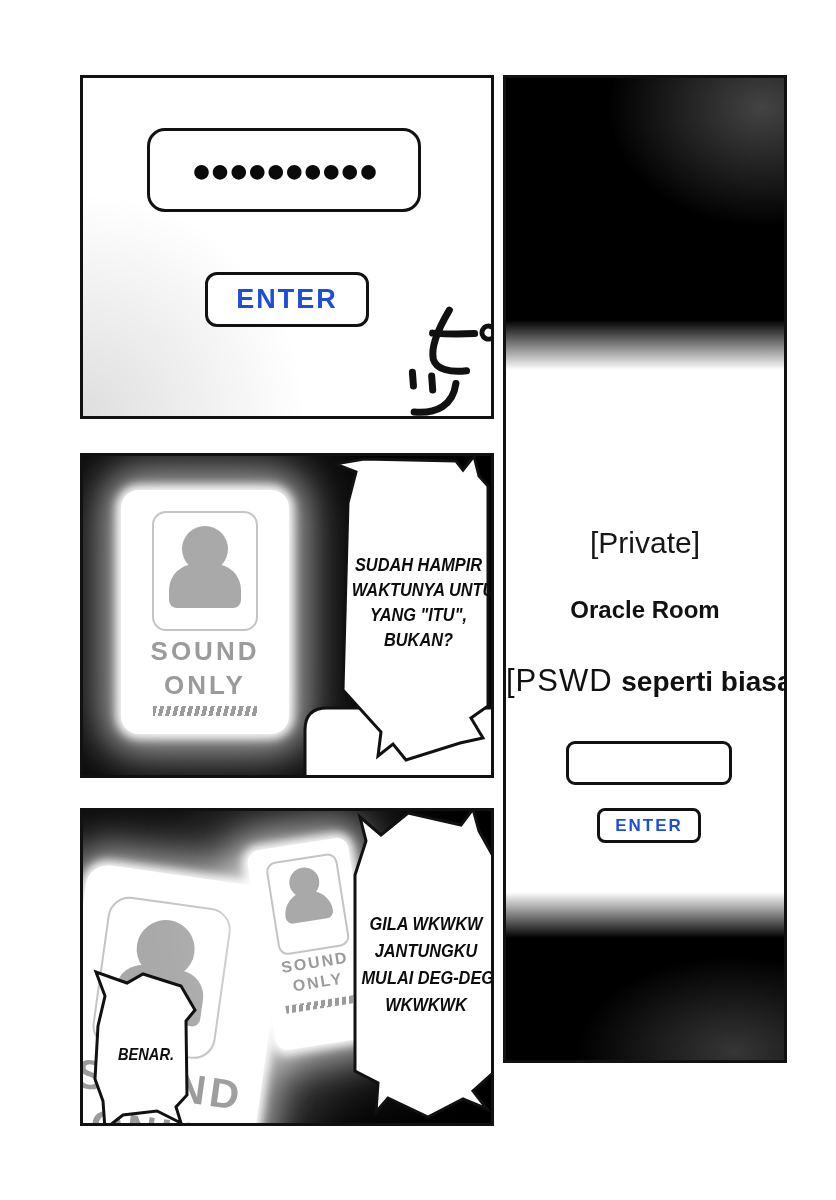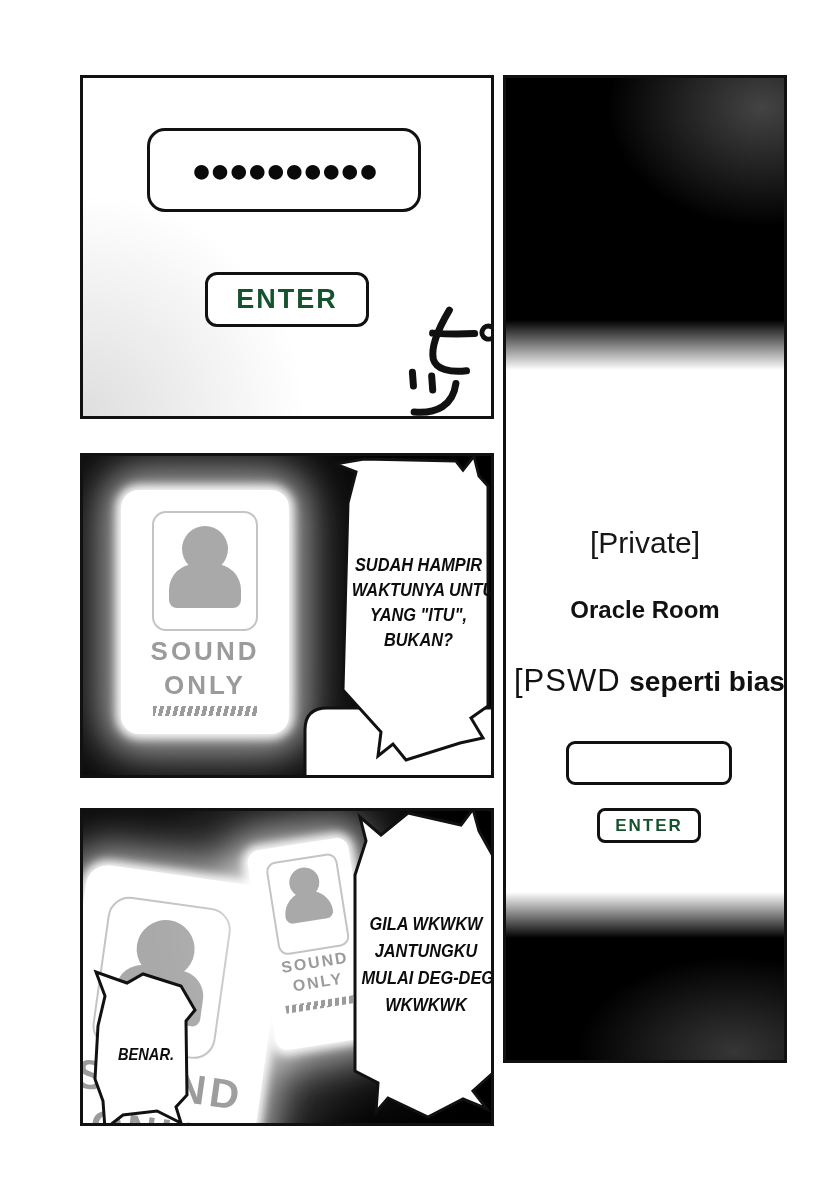--- a/index.html
+++ b/index.html
@@ -7,38 +7,38 @@
         font-family:"Liberation Sans",sans-serif;color:#111;}
   .panel{position:absolute;border:3px solid #111;box-sizing:border-box;overflow:hidden;}
 
   
   .panel-login{left:80px;top:75px;width:414px;height:344px;background:
      radial-gradient(circle at 0% 100%, rgba(0,0,0,0.13), rgba(0,0,0,0.0) 42%),#fff;}
   .pw-field{position:absolute;left:64px;top:50px;width:268px;height:78px;border:3px solid #111;
      border-radius:18px;background:#fff;display:flex;align-items:center;justify-content:center;}
   .pw-dots{font-size:34px;letter-spacing:-2px;line-height:1;color:#0a0a0a;white-space:nowrap;}
   .btn{border:3px solid #111;background:#fff;border-radius:12px;display:flex;align-items:center;
-     justify-content:center;font-weight:bold;color:#14532d;cursor:pointer;box-sizing:border-box;
+     justify-content:center;font-weight:bold;color:#1d4ed8;cursor:pointer;box-sizing:border-box;
      font-family:"Liberation Sans",sans-serif;}
   .enter-login{position:absolute;left:122px;top:194px;width:164px;height:55px;font-size:27px;letter-spacing:2px;}
   .sfx{position:absolute;left:322px;top:228px;width:80px;height:122px;transform:rotate(26deg);}
 
   
   .panel-room{left:503px;top:75px;width:284px;height:988px;background:#fff;}
   .room-top{position:absolute;left:0;top:0;width:100%;height:292px;background:
      radial-gradient(ellipse 220px 170px at 92% 10%, rgba(135,135,135,0.5), rgba(0,0,0,0) 70%),
      linear-gradient(to bottom,#000 0 242px, rgba(0,0,0,0) 292px);}
   .room-bottom{position:absolute;left:0;bottom:0;width:100%;height:168px;background:
      radial-gradient(ellipse 230px 140px at 82% 95%, rgba(120,120,120,0.45), rgba(0,0,0,0) 68%),
      linear-gradient(to top,#000 0 122px, rgba(0,0,0,0) 168px);}
   .room-private{position:absolute;left:0;top:448px;width:100%;text-align:center;font-size:30px;color:#161616;}
   .room-title{position:absolute;left:0;top:518px;width:100%;text-align:center;font-size:24px;font-weight:bold;}
   .room-hint{position:absolute;left:0;top:585px;width:100%;text-align:center;font-size:31px;white-space:nowrap;}
   .room-hint .bold{font-weight:bold;font-size:28px;}
-  .room-hint .brk{letter-spacing:1px;margin-left:8px;}
+  .room-hint .brk{letter-spacing:1px;}
   .room-input{position:absolute;left:60px;top:663px;width:166px;height:44px;border:3px solid #111;
      border-radius:9px;background:#fff;box-sizing:border-box;font-size:20px;padding:0 8px;}
   .enter-room{position:absolute;left:91px;top:730px;width:104px;height:35px;font-size:17px;
      letter-spacing:2px;border-radius:8px;}
 
   
   .panel-chat{left:80px;top:453px;width:414px;height:325px;background:#000;}
   .panel-react{left:80px;top:808px;width:414px;height:318px;background:#000;}
 
   .card{position:absolute;background:#fff;box-shadow:0 0 10px 5px rgba(255,255,255,0.95),

